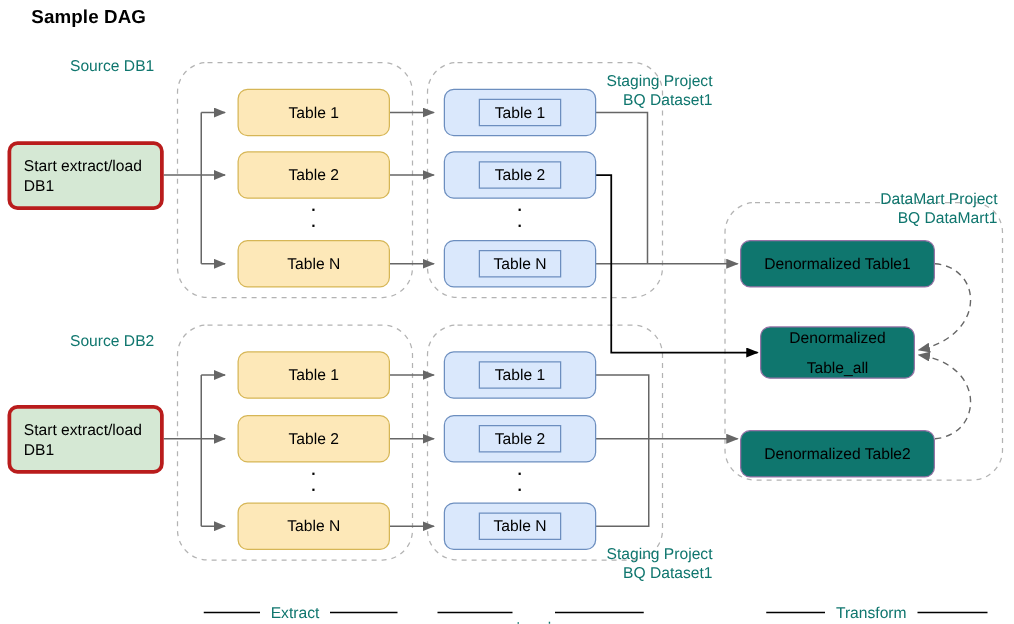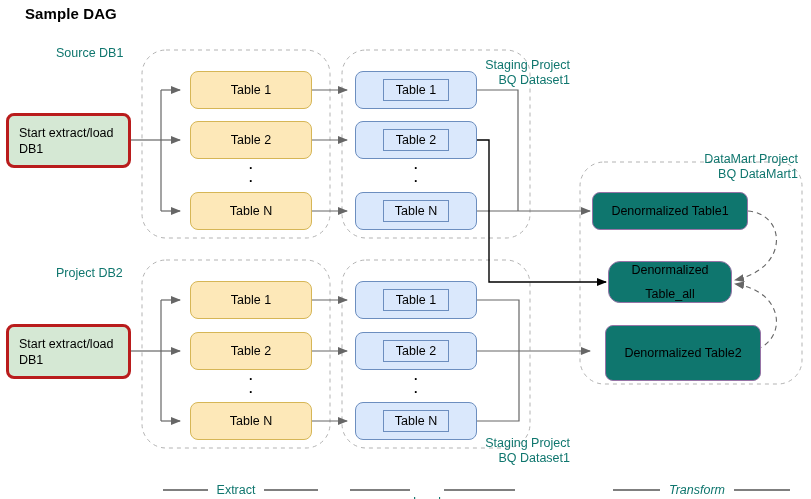--- a/index.html
+++ b/index.html
@@ -101,21 +101,21 @@
       <line x1="163" y1="490" x2="218" y2="490"></line>
       <line x1="253" y1="490" x2="318" y2="490"></line>
       <line x1="350" y1="490" x2="410" y2="490"></line>
       <line x1="444" y1="490" x2="515" y2="490"></line>
       <line x1="613" y1="490" x2="667" y2="490"></line>
       <line x1="728" y1="490" x2="790" y2="490"></line>
     </g>
   </svg>
 
   <div class="lbl" style="left:56px;top:46px;width:120px;">Source DB1</div>
-  <div class="lbl" style="left:56px;top:266px;width:120px;">Project DB2</div>
+  <div class="lbl" style="left:56px;top:266px;width:120px;">Source DB2</div>
   <div class="lbl r" style="left: 426px; top: 58px; width: 144px; white-space: pre-line;">Staging Project
 BQ Dataset1</div>
   <div class="lbl r" style="left: 426px; top: 436px; width: 144px; white-space: pre-line;">Staging Project
 BQ Dataset1</div>
   <div class="lbl r" style="left: 628px; top: 152px; width: 170px; white-space: pre-line; text-align: right;">DataMart Project
 BQ DataMart1</div>
 
   <div class="node green" style="left: 6px; top: 113px; width: 125px; height: 55px; white-space: pre-line;">Start extract/load
 DB1</div>
   <div class="node green" style="left: 6px; top: 324px; width: 125px; height: 55px; white-space: pre-line;">Start extract/load
@@ -152,24 +152,24 @@
     <span class="inner">Table 2</span>
   </div>
   <div class="dots" style="left: 355px; top: 373px; width: 122px; white-space: pre-line;">·
 ·</div>
   <div class="node blue" style="left:355px;top:402px;width:122px;height:38px;">
     <span class="inner">Table N</span>
   </div>
 
   <div class="node purple" style="left:592px;top:192px;width:156px;height:38px;">Denormalized Table1</div>
 
-  <div class="node purple twoline" style="left:608px;top:261px;width:124px;height:42px;border-radius:12px;">
+  <div class="node purple twoline" style="left:608px;top:261px;width:124px;height:42px;">
     <span>Denormalized</span>
     <span>Table_all</span>
   </div>
 
-  <div class="node purple" style="left:592px;top:325px;width:156px;height:56px;margin-left:13px;">Denormalized Table2</div>
+  <div class="node purple" style="left:592px;top:344px;width:156px;height:38px;">Denormalized Table2</div>
 
   <div class="lbl c" style="left:208px;top:483px;width:56px;background:#fff;">Extract</div>
   <div class="lbl c" style="left:404px;top:495px;width:46px;background:#fff;">Load</div>
-  <div class="lbl c" style="left:660px;top:483px;width:74px;background:#fff;font-style:italic;">Transform</div>
+  <div class="lbl c" style="left:660px;top:483px;width:74px;background:#fff;">Transform</div>
 
 </div>
 
 </body></html>

